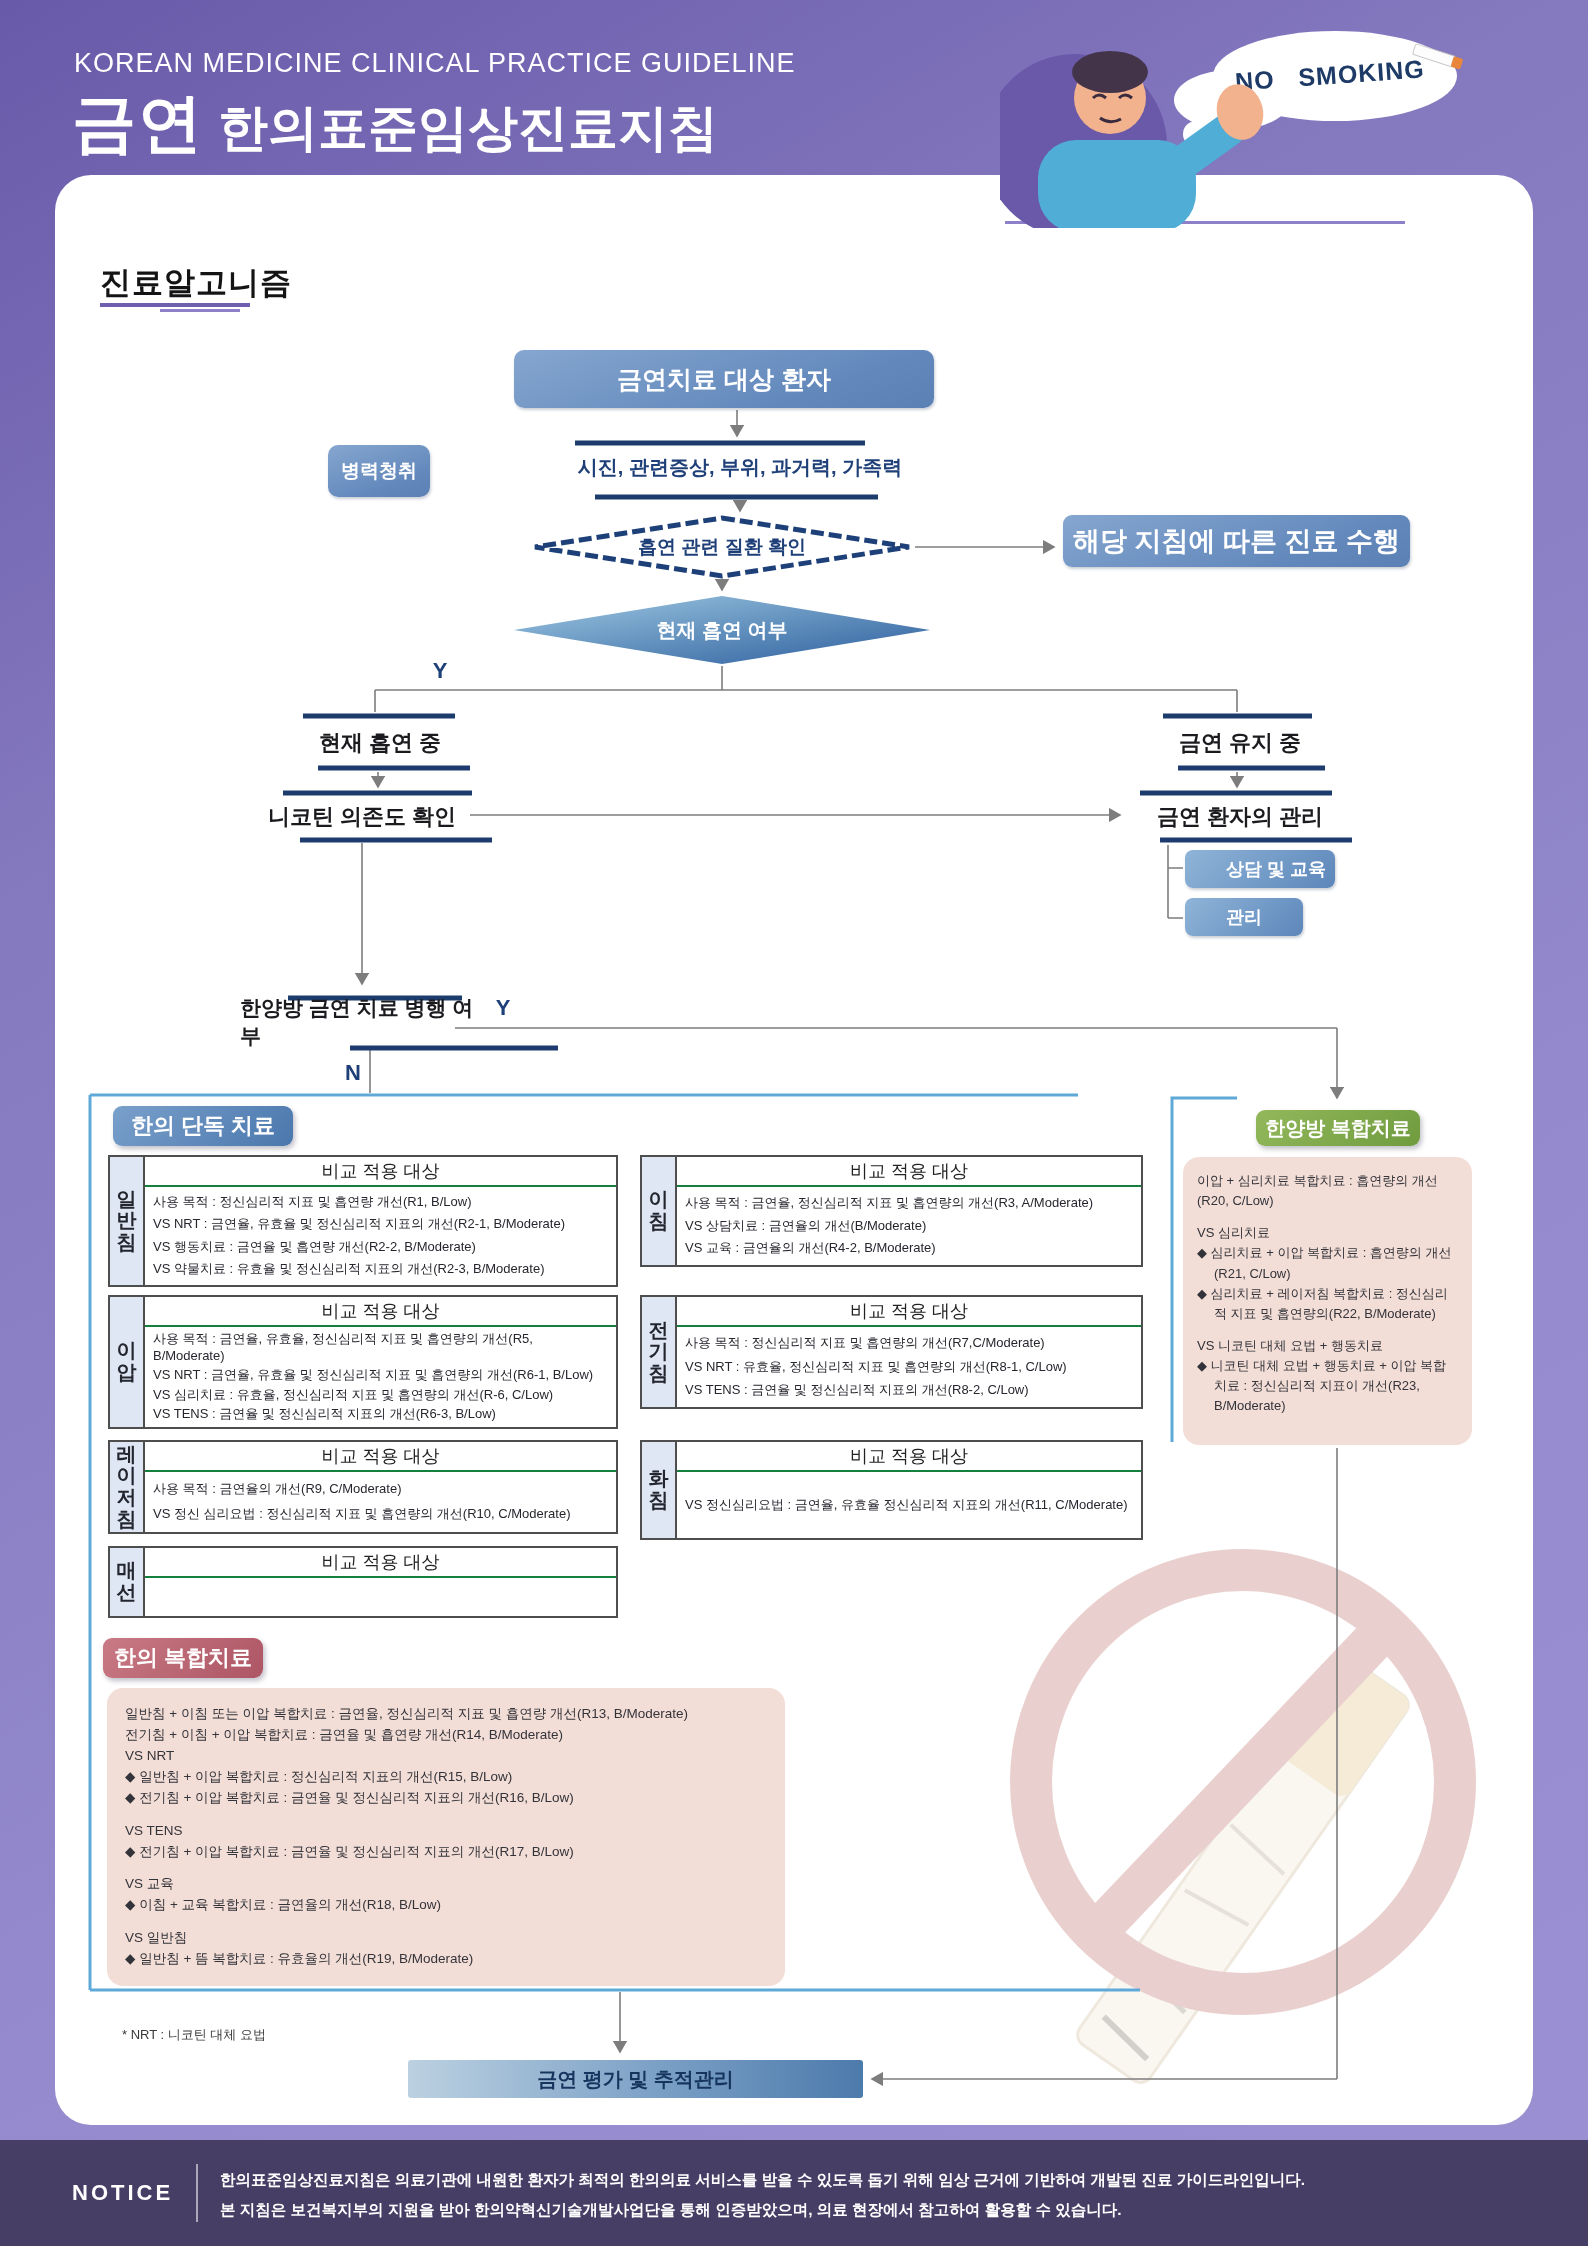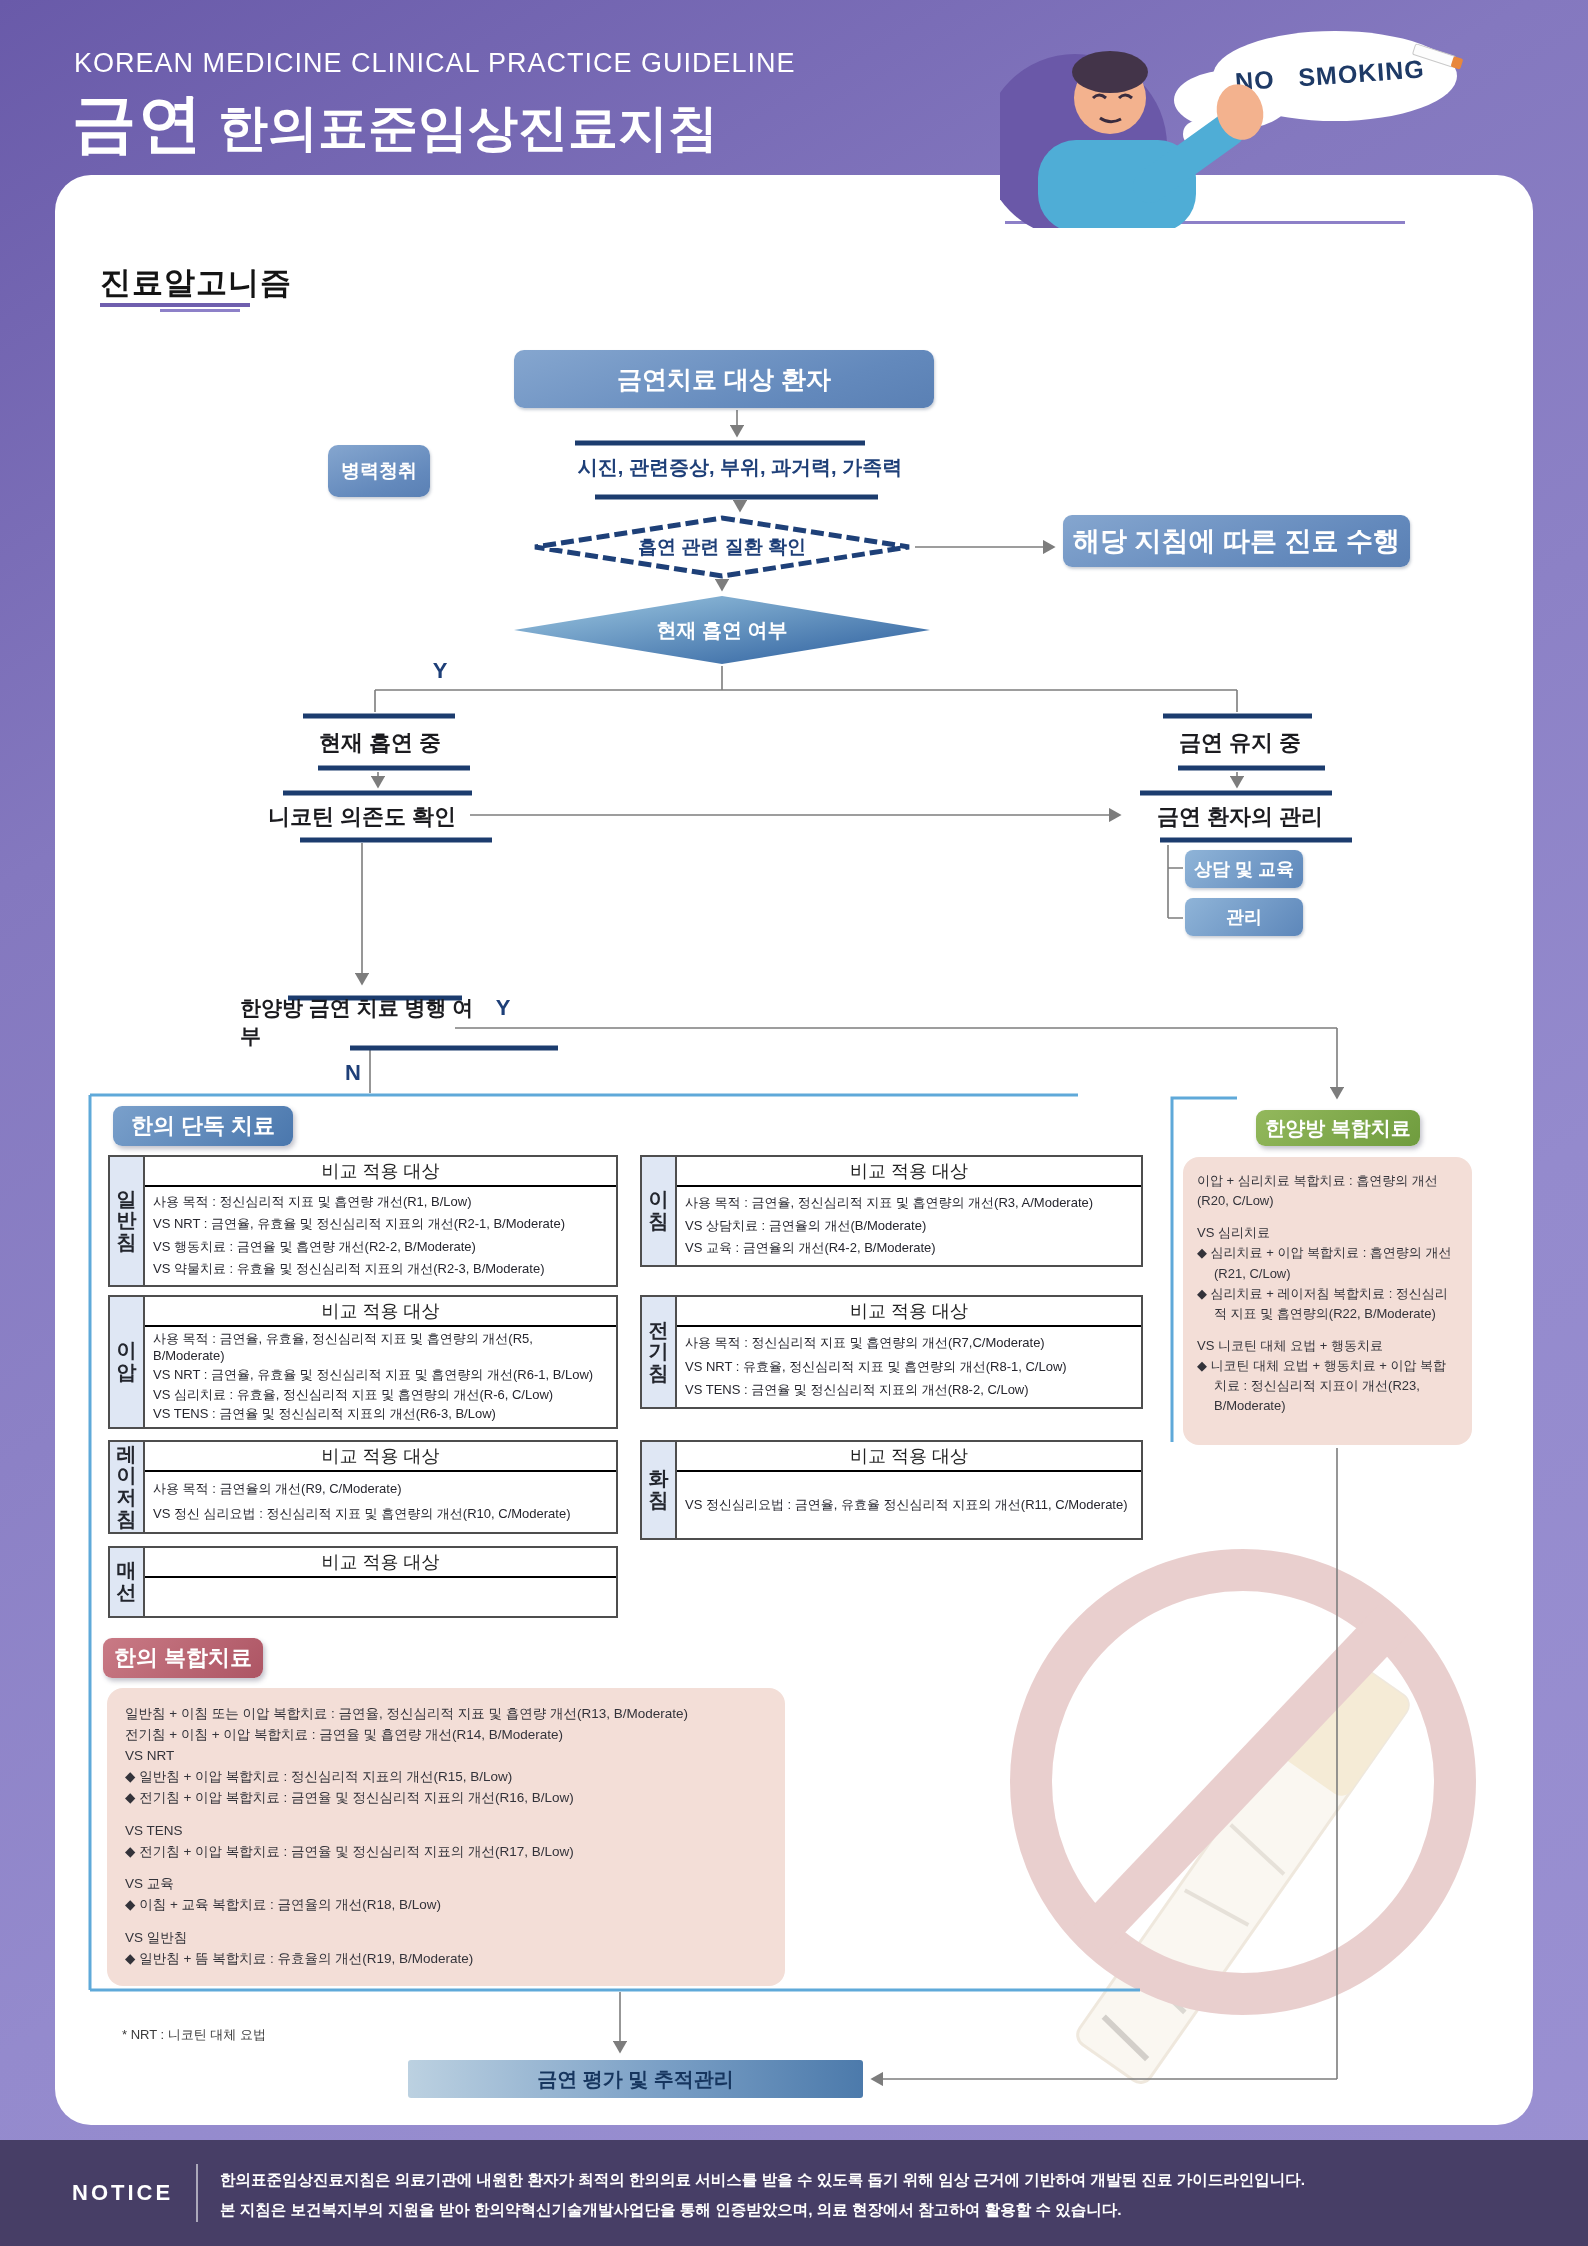--- a/index.html
+++ b/index.html
@@ -27,21 +27,21 @@
   .diamond{position:absolute;z-index:3;}
   .diamond svg{position:absolute;left:0;top:0;}
   .diamond .dlabel{position:absolute;left:0;top:0;width:100%;height:100%;display:flex;align-items:center;justify-content:center;font-weight:700;}
   .pill{position:absolute;display:flex;align-items:center;justify-content:center;color:#fff;font-weight:700;
         border-radius:9px;box-shadow:2px 3px 5px rgba(50,50,80,.3);z-index:3;}
   
   .cmp-table{position:absolute;display:flex;background:#fff;border:2px solid #4e4e4e;z-index:3;box-sizing:border-box;}
   .cmp-table .side{width:33px;background:#dfe7f4;border-right:2px solid #4e4e4e;display:flex;align-items:center;justify-content:center;}
   .cmp-table .side span{display:block;width:22px;text-align:center;font-size:20px;font-weight:700;color:#23262e;line-height:1.08;word-break:break-all;}
   .cmp-table .main{flex:1;display:flex;flex-direction:column;min-width:0;}
-  .cmp-table .thead{border-bottom:2px solid #000000;text-align:center;font-size:18px;color:#222;padding:2px 0;flex:0 0 auto;}
+  .cmp-table .thead{border-bottom:2px solid #15803d;text-align:center;font-size:18px;color:#222;padding:2px 0;flex:0 0 auto;}
   .cmp-table .rows{flex:1;display:flex;flex-direction:column;justify-content:space-evenly;padding:2px 8px;}
   .cmp-table .table-row{font-size:13px;color:#26262e;line-height:1.3;}
   
   .pinkbox{position:absolute;background:#f3ded7;border-radius:16px;z-index:3;box-sizing:border-box;}
   .pinkbox .rich-line{font-size:13px;color:#33333a;line-height:1.55;}
   .pinkbox .rich-line.bullet{padding-left:17px;text-indent:-17px;}
   .pinkbox .rich-line.spacer{height:12px;}
   .km-box .rich-line{font-size:13.5px;}
   .footnote{left:122px;top:2026px;font-size:13px;color:#3a3a3a;z-index:3;}
   .followup-bar{left:408px;top:2060px;width:455px;height:38px;display:flex;align-items:center;justify-content:center;
@@ -194,21 +194,21 @@
   </div>
 
   <div class="bar-label navy-text" style="left:425px;top:658px;width:30px;height:26px;font-size:22px;">Y</div>
 
   <div class="bar-label" style="left:290px;top:722px;width:180px;height:42px;font-size:22px;">현재 흡연 중</div>
   <div class="bar-label" style="left:1150px;top:722px;width:180px;height:42px;font-size:22px;">금연 유지 중</div>
 
   <div class="bar-label" style="left:262px;top:798px;width:200px;height:38px;font-size:22px;">니코틴 의존도 확인</div>
   <div class="bar-label" style="left:1140px;top:798px;width:200px;height:38px;font-size:22px;">금연 환자의 관리</div>
 
-  <div class="flow-box" style="left:1185px;top:850px;width:118px;height:38px;border-radius:8px;font-size:18px;background:linear-gradient(135deg,#8fb4d8,#5d87ba);">
+  <div class="flow-box" style="left:1185px;top:850px;width:118px;height:38px;border-radius:8px;font-size:18px;background:linear-gradient(135deg,#8fb4d8,#5d87ba);padding-left:32px;">
       <span>상담 및 교육</span>
     </div>
   <div class="flow-box" style="left:1185px;top:898px;width:118px;height:38px;border-radius:8px;font-size:18px;background:linear-gradient(135deg,#8fb4d8,#5d87ba);">
       <span>관리</span>
     </div>
 
   <div class="bar-label" style="left:240px;top:1003px;width:245px;height:38px;font-size:21px;">한양방 금연 치료 병행 여부</div>
   <div class="bar-label navy-text" style="left:488px;top:995px;width:30px;height:26px;font-size:22px;">Y</div>
   <div class="bar-label navy-text" style="left:338px;top:1060px;width:30px;height:26px;font-size:22px;">N</div>
 

